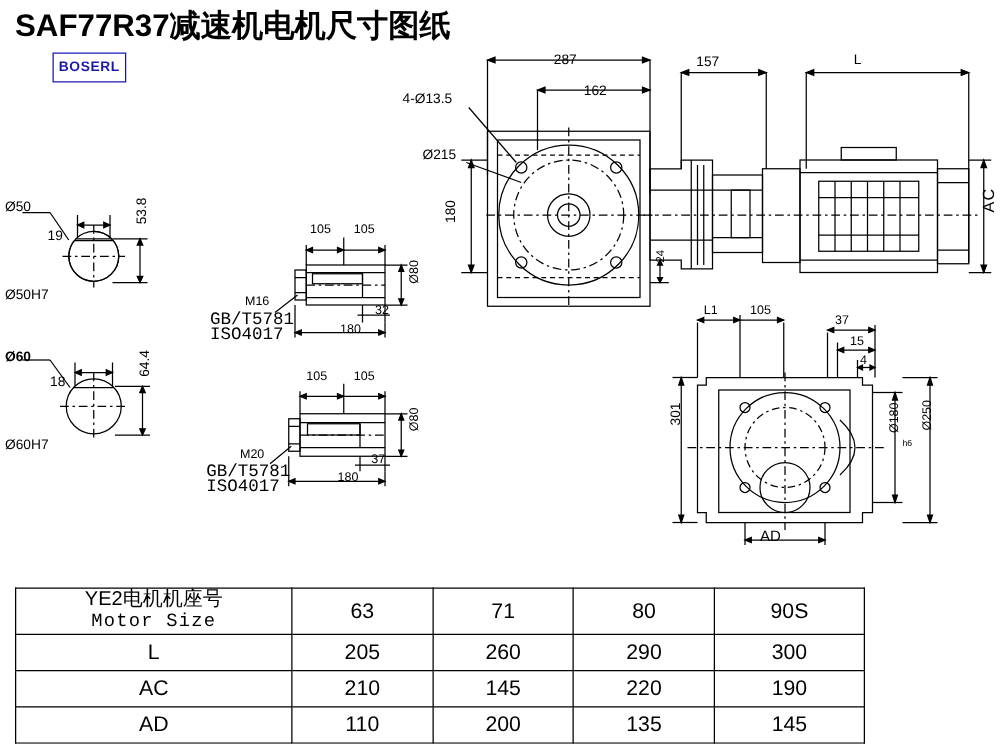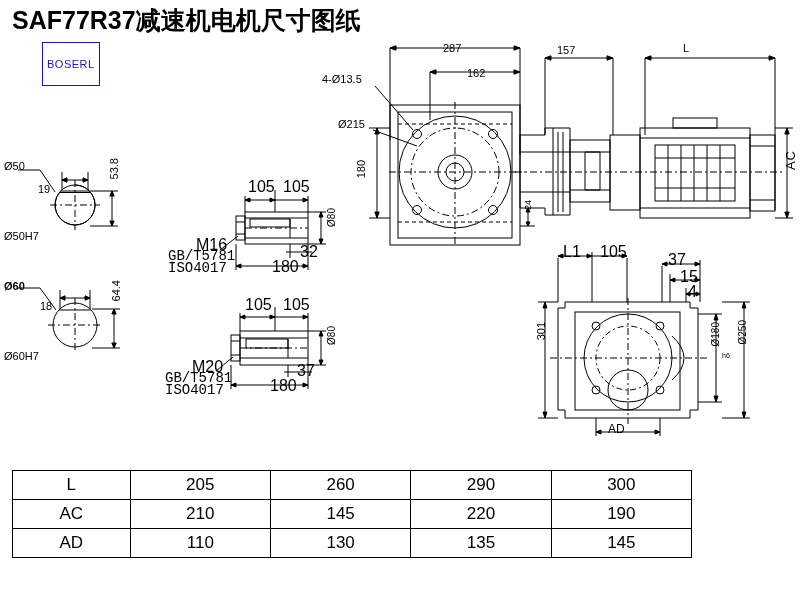--- a/index.html
+++ b/index.html
@@ -17,26 +17,26 @@
     font-size:25px;
     font-weight:bold;
     letter-spacing:0px;
     white-space:nowrap;
   }
   #logo {
     left:42px; top:42px;
     border:1px solid #1818b0;
     color:#1818b0;
     font-size:11px;
-    font-weight:normal;
-    padding:15px 4px;
+    font-weight:bold;
+    padding:5px 4px;
     letter-spacing:0.5px;
   }
   .dim { font-size:11px; color:#000; white-space:nowrap; }
-  .dim-s { font-size:16px; color:#000; white-space:nowrap; }
+  .dim-s { font-size:10px; color:#000; white-space:nowrap; }
   .dim-vert {
     font-size:11px;
     writing-mode:vertical-rl;
     transform:rotate(180deg);
     white-space:nowrap;
   }
   .lbl-mono { font-family:"Liberation Mono", monospace; font-size:14px; white-space:nowrap; }
 
   
   #spec-table {
@@ -427,34 +427,44 @@
 <div class="abs dim-s" style="left:688px; top:283px;">4</div>
 <div class="abs dim-vert" style="left:535px; top:322px;">301</div>
 <div class="abs dim-vert" style="left:710px; top:322px; font-size:10px;">Ø180</div>
 <div class="abs" style="left:722px; top:352px; font-size:7px;">h6</div>
 <div class="abs dim-vert" style="left:737px; top:320px; font-size:10px;">Ø250</div>
 <div class="abs dim" style="left:608px; top:422px; font-size:12px;">AD</div>
 
 <table class="abs" id="spec-table">
   <tbody>
     <tr>
+      <td class="hdr-label">
+        <span class="cn">YE2电机机座号</span>
+        <span class="en">Motor Size</span>
+      </td>
+      <td>63</td>
+      <td>71</td>
+      <td>80</td>
+      <td>90S</td>
+    </tr>
+    <tr>
       <td class="rowlabel">L</td>
       <td>205</td>
       <td>260</td>
       <td>290</td>
       <td>300</td>
     </tr>
     <tr>
       <td class="rowlabel">AC</td>
       <td>210</td>
       <td>145</td>
       <td>220</td>
       <td>190</td>
     </tr>
     <tr>
       <td class="rowlabel">AD</td>
       <td>110</td>
-      <td>130</td>
+      <td>200</td>
       <td>135</td>
       <td>145</td>
     </tr>
   </tbody>
 </table>
 
 </body></html>

